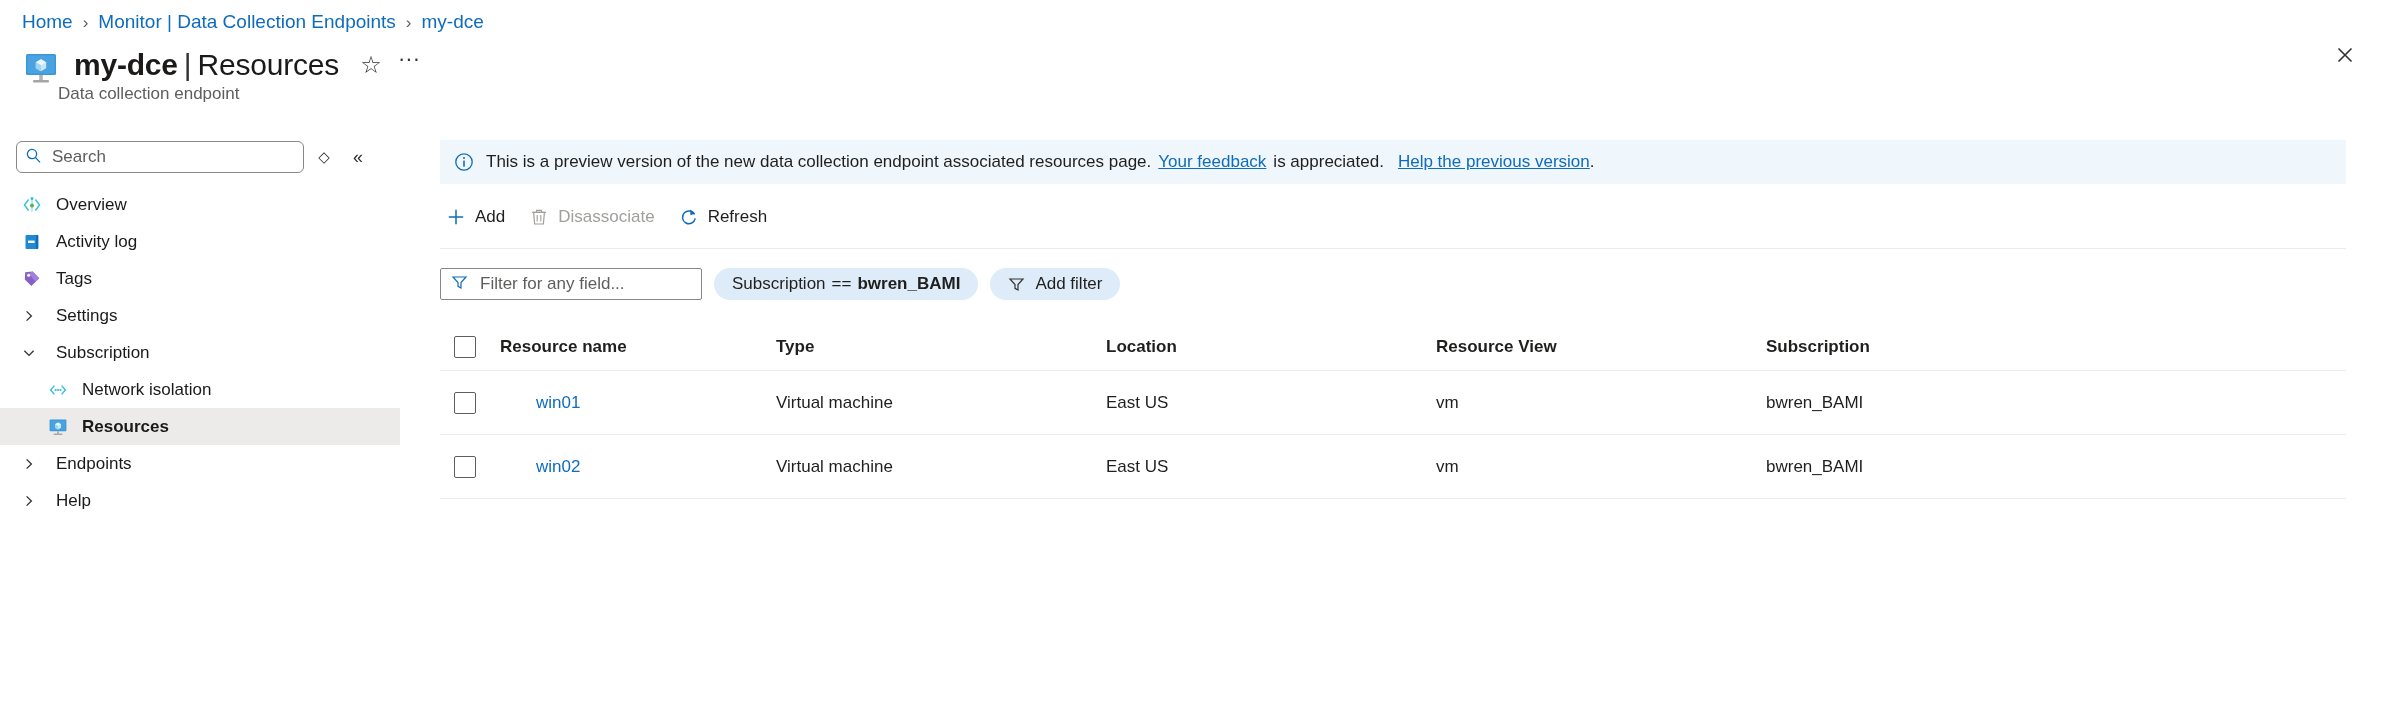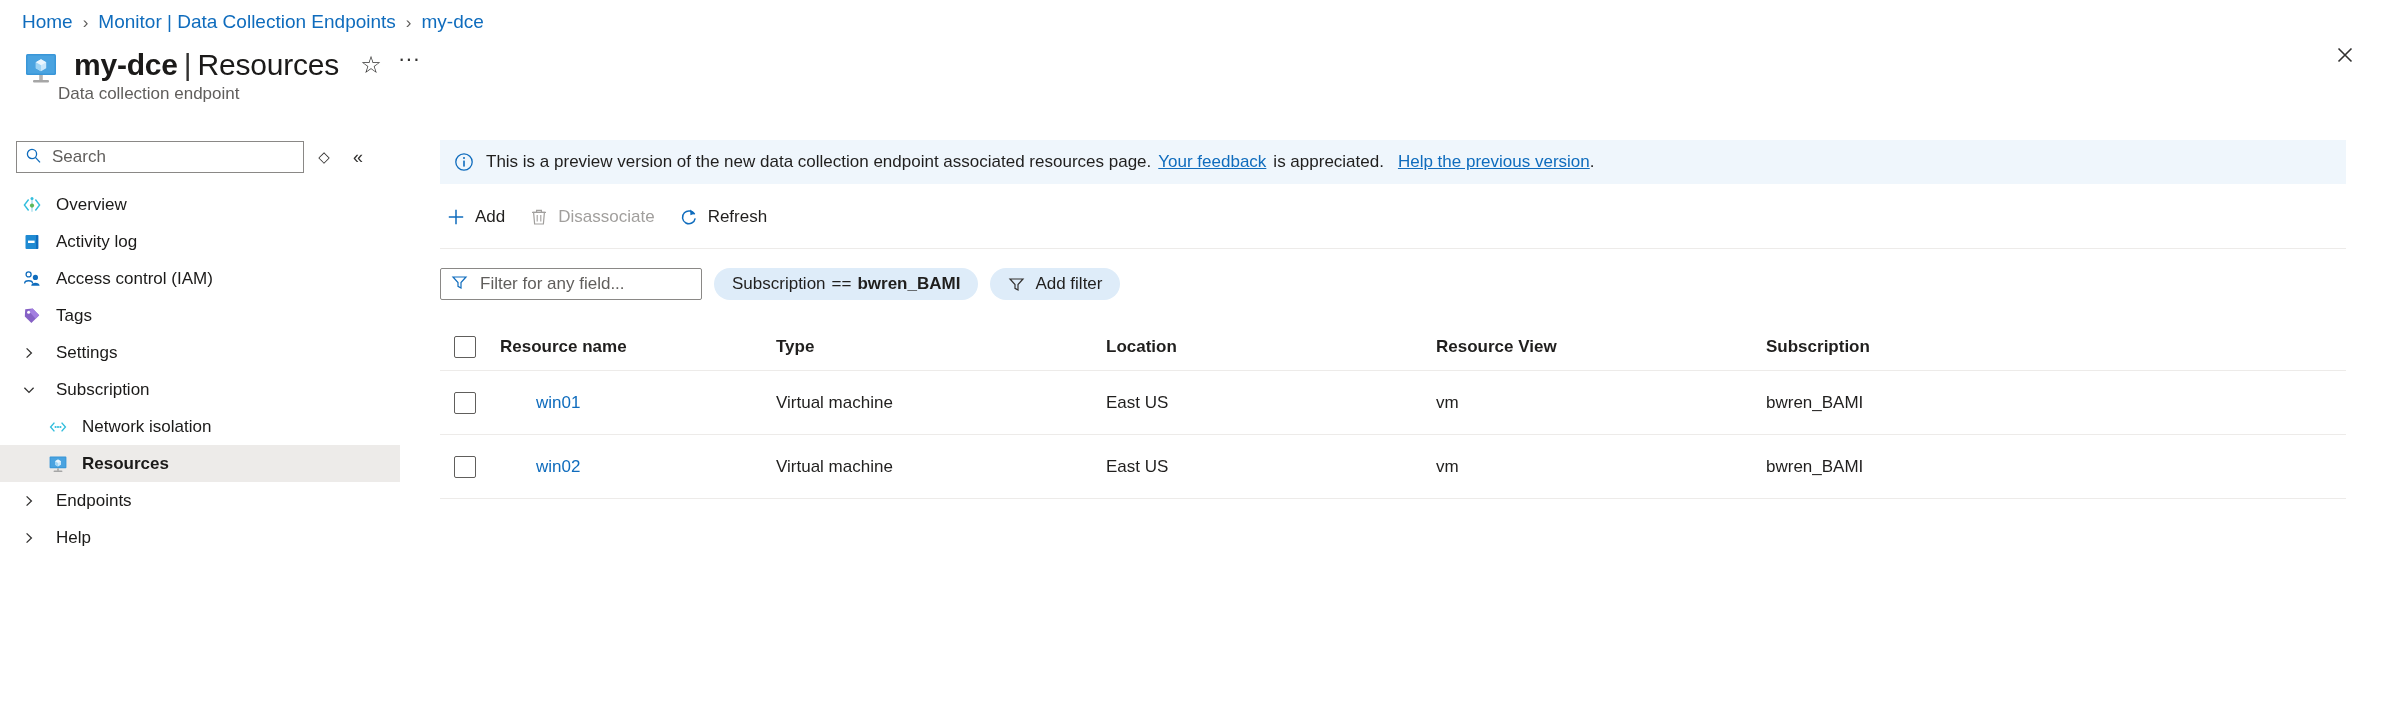--- a/index.html
+++ b/index.html
@@ -92,21 +92,21 @@
     display: flex; align-items: center;
     padding: 0 16px;
     height: 34px;
   }
   .search-box {
     width: 288px; height: 32px;
     border: 1px solid #8a8886;
     background: #fff;
     display: flex; align-items: center;
     padding: 0 8px;
-    border-radius: 0;
+    border-radius: 6px;
   }
   .search-box .mag { margin-right: 8px; flex: none; }
   .search-box input {
     border: none; outline: none;
     font-size: 17px;
     font-family: "Liberation Sans", sans-serif;
     color: #323130;
     width: 100%;
     background: transparent;
   }
@@ -326,31 +326,20 @@
         <span class="nav-ico">
           <svg width="20" height="20" viewBox="0 0 20 20">
             <rect x="3.5" y="3" width="12" height="14" rx="1" fill="#1f8ad2"></rect>
             <rect x="14" y="3" width="2.4" height="14" rx="0.8" fill="#0f6cbd"></rect>
             <rect x="6" y="8.6" width="6.6" height="2.4" fill="#ffffff"></rect>
           </svg>
         </span>
         <span>Activity log</span>
       </div>
 
-      <div class="nav-item">
-        <span class="nav-ico">
-          <svg width="20" height="20" viewBox="0 0 20 20">
-            <circle cx="6.6" cy="5.4" r="2.5" stroke="#0f6cbd" stroke-width="1.3" fill="none"></circle>
-            <path d="M2.6 14.5 C2.6 10.8 10.6 10.8 10.6 14.5" stroke="#0f6cbd" stroke-width="1.3" fill="none"></path>
-            <circle cx="13.4" cy="8.4" r="2.6" fill="#0f6cbd"></circle>
-            <path d="M9.2 16.8 C9.2 12.8 17.6 12.8 17.6 16.8 Z" fill="#0f6cbd"></path>
-          </svg>
-        </span>
-        <span>Access control (IAM)</span>
-      </div>
 
       <div class="nav-item">
         <span class="nav-ico">
           <svg width="20" height="20" viewBox="0 0 20 20">
             <path d="M10.6 2.6 L17.2 9.2 L9.4 17 L2.8 10.4 L3.2 3.2 Z" fill="#8661c5"></path>
             <path d="M10.6 2.6 L17.2 9.2 L13.6 12.8 L6.6 4.8 Z" fill="#a27ee0"></path>
             <circle cx="6.6" cy="6.2" r="1.5" fill="#ffffff"></circle>
           </svg>
         </span>
         <span>Tags</span>

